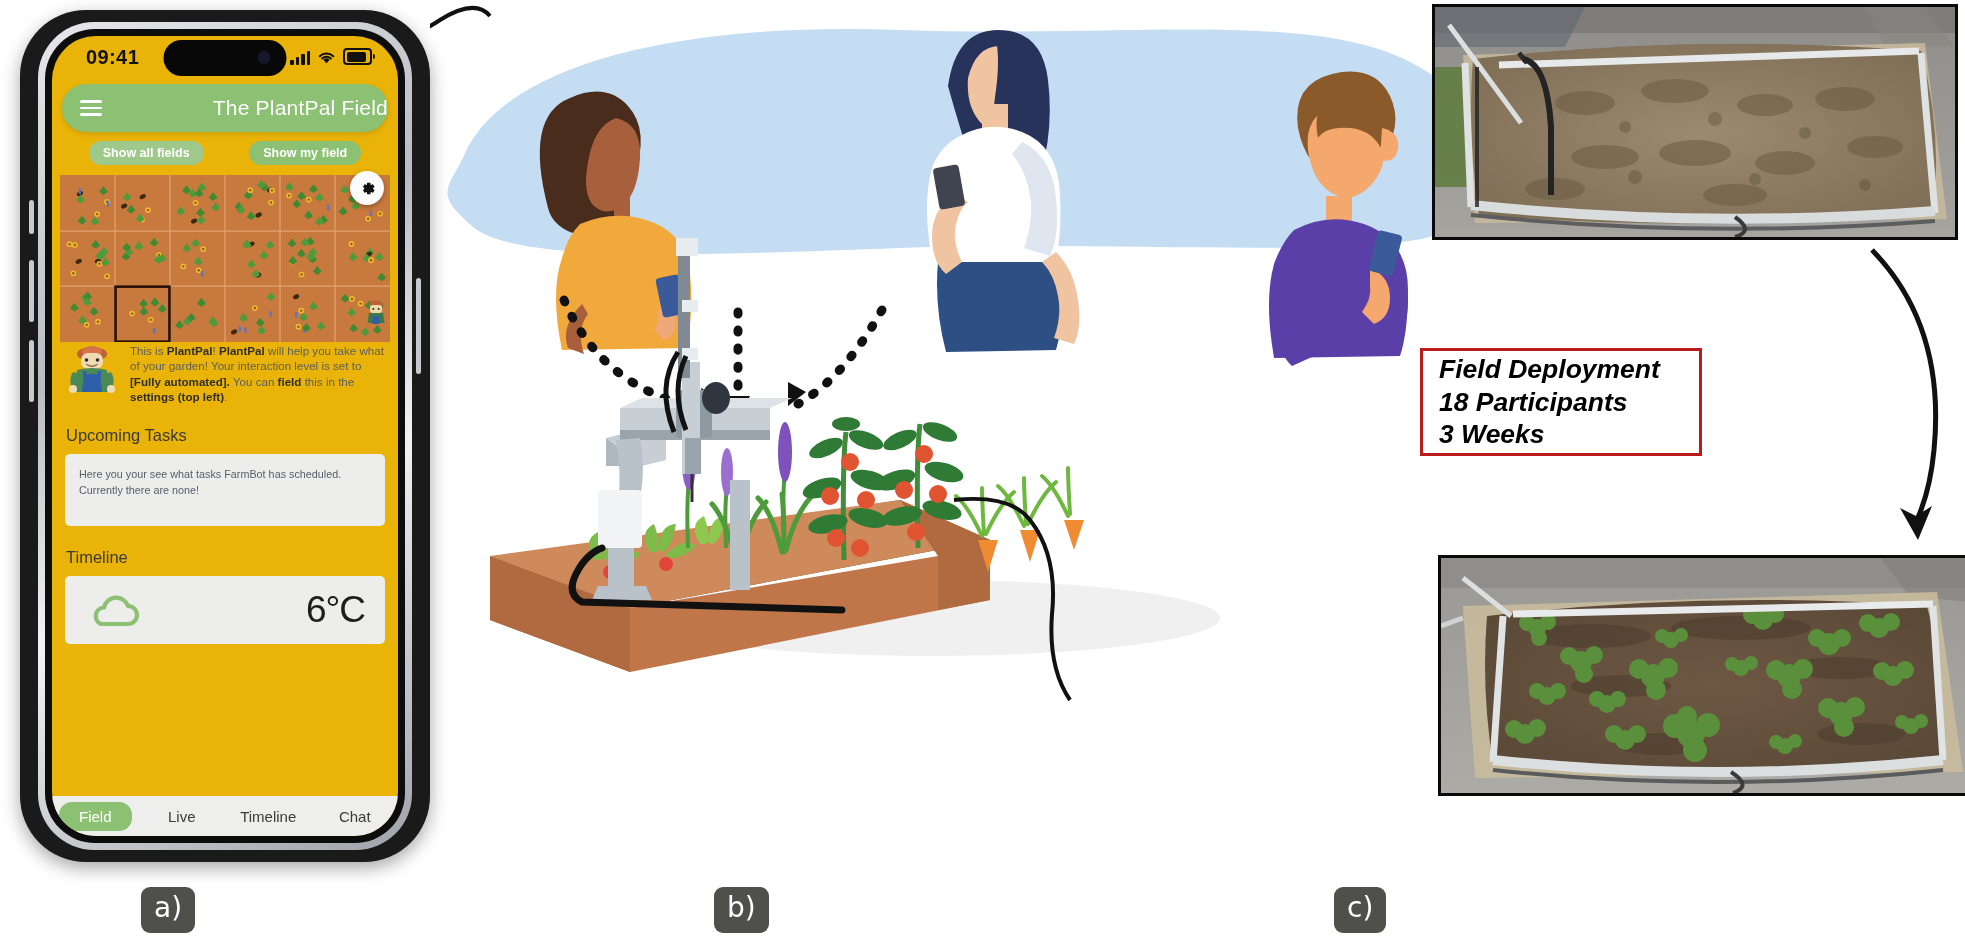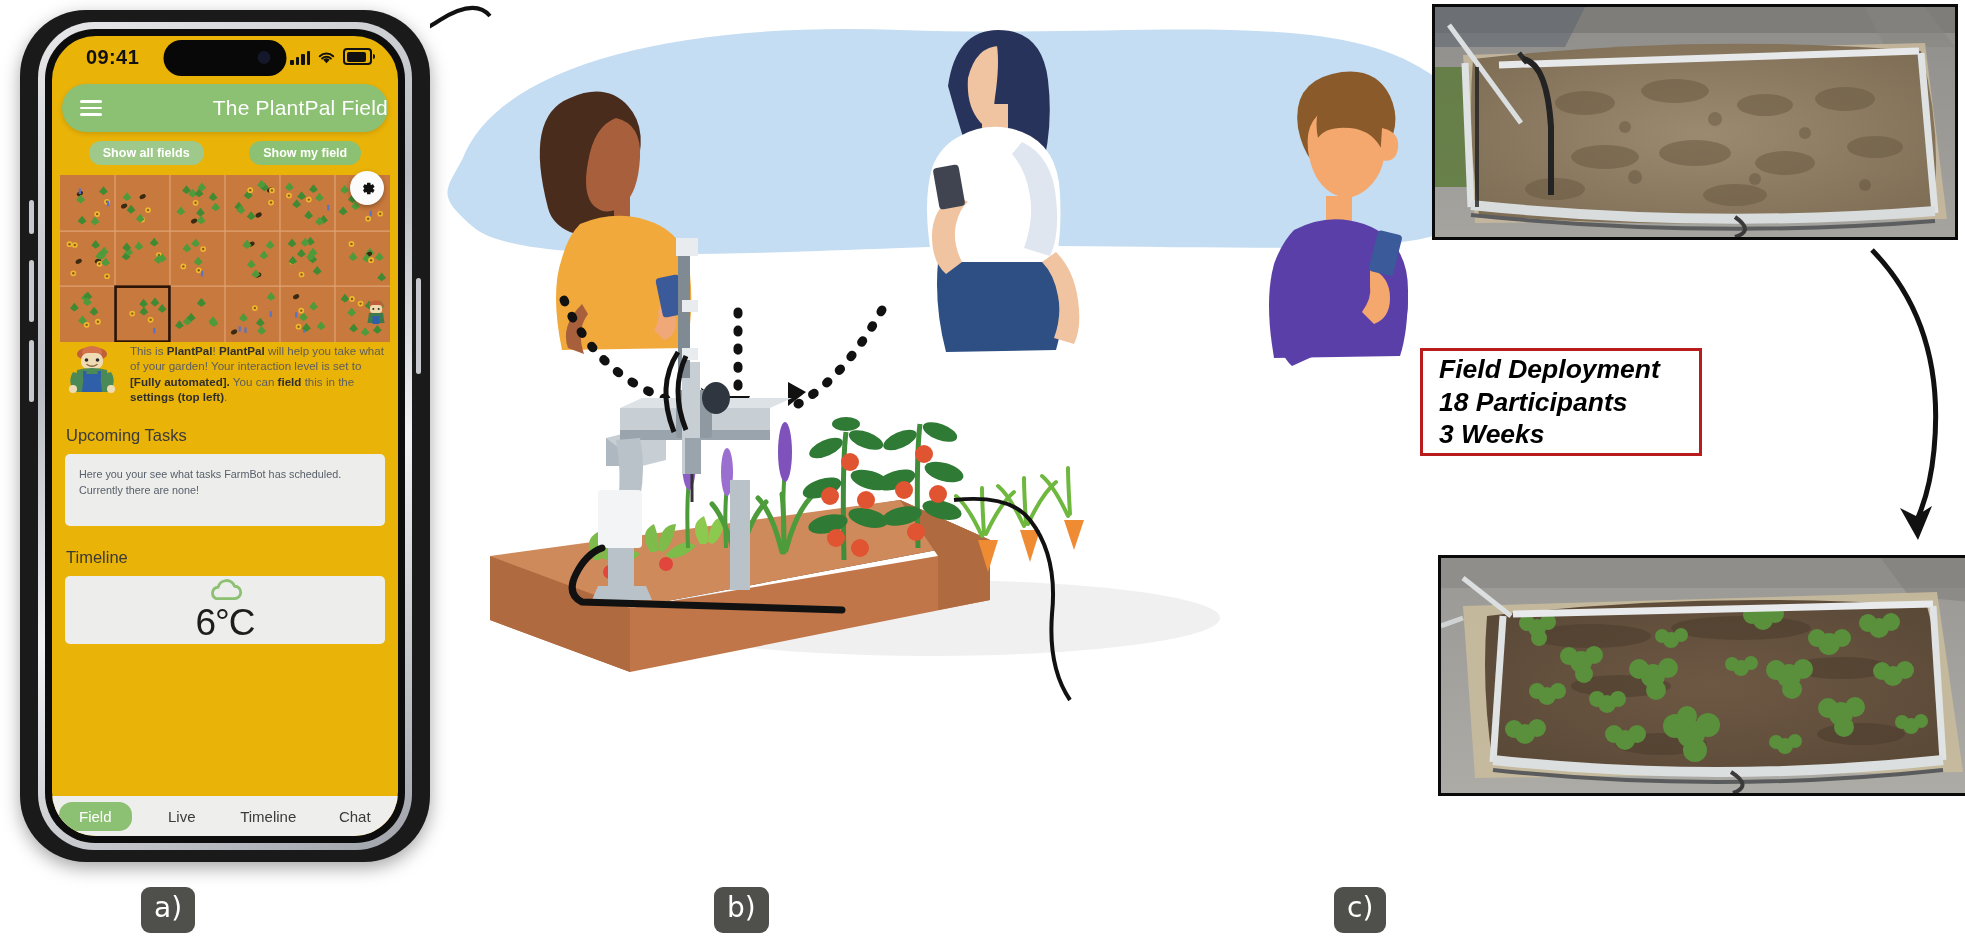--- a/index.html
+++ b/index.html
@@ -67,21 +67,21 @@
   .pal-row{display:flex;margin:14px 12px 0;gap:10px;}
   .pal-avatar{width:56px;height:56px;flex:0 0 56px;position:relative;}
   .pal-text{font-size:11.6px;line-height:1.32;color:#5d5d5d;padding-top:2px;}
   .pal-text b{color:#2e2e2e;}
 
   .sect-title{margin:22px 0 9px 14px;font-size:16.5px;color:#3a3a3a;}
   .sect-card{margin:0 13px;background:#ededeb;border-radius:5px;padding:13px 14px;
     font-size:10.8px;line-height:1.45;color:#57606a;min-height:46px;}
 
   .weather-card{margin:0 13px;background:#ededeb;border-radius:5px;height:68px;
-    display:flex;align-items:center;justify-content:space-between;padding:0 20px;flex-direction:column;}
+    display:flex;align-items:center;justify-content:space-between;padding:0 20px;}
   .temp{font-size:37px;color:#1d1d1d;font-weight:400;letter-spacing:-1px;}
 
   .tabbar{position:absolute;left:0;right:0;bottom:0;height:40px;background:#eeeeec;
     display:flex;align-items:center;}
   .tab{flex:1;text-align:center;font-size:15px;color:#3b3b3b;}
   .tab.active{color:#fff;}
   .tab.active span{background:#8cc072;border-radius:13px;padding:6px 20px;display:inline-block;}
 
   
   #panel-b{position:absolute;left:430px;top:0;width:1110px;height:870px;}

